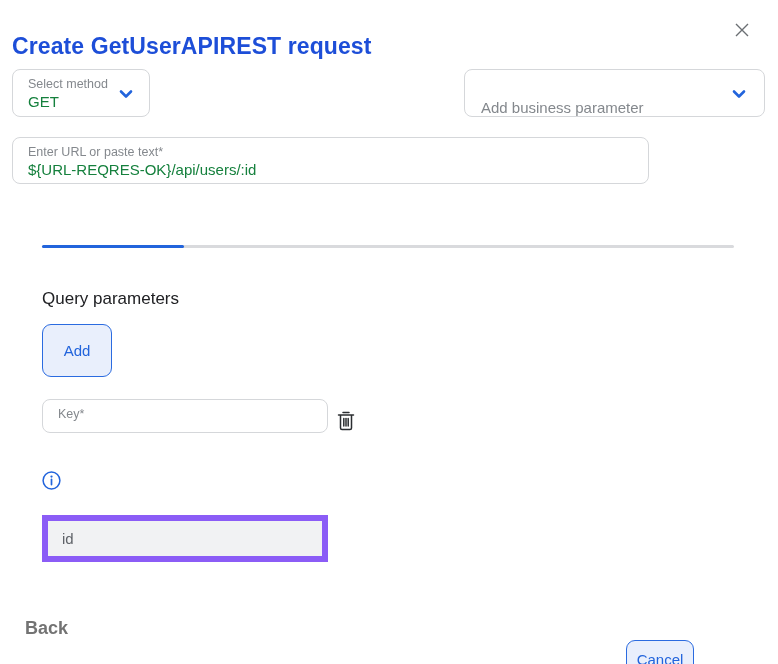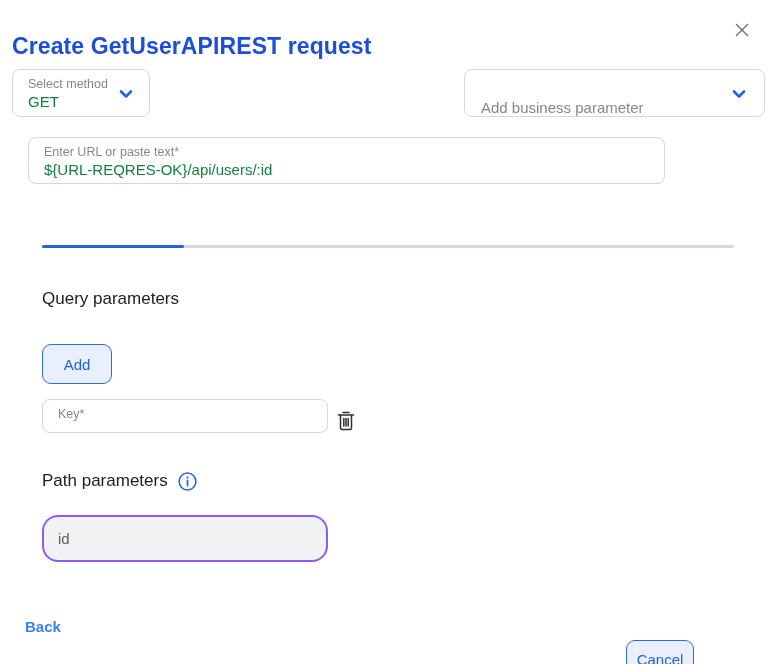--- a/index.html
+++ b/index.html
@@ -13,43 +13,43 @@
   .field-label { position:absolute; left:15px; top:7px; font-size:12.5px; color:#84888d; white-space:nowrap; }
   .field-value-input { position:absolute; left:15px; top:23px; right:40px; border:none; outline:none; font-family:"Liberation Sans", sans-serif; font-size:15px; color:#15803d; background:transparent; padding:0; }
 
   .method-box { left:12px; top:69px; width:138px; height:48px; }
   .method-chevron { position:absolute; right:14px; top:15px; }
 
   .bizparam-box { left:464px; top:69px; width:301px; height:48px; display:flex; align-items:flex-end; }
   .bizparam-placeholder { margin-left:16px; font-size:15px; color:#84888d; }
   .bizparam-chevron { position:absolute; right:16px; top:15px; }
 
-  .url-box { left:28px; top:137px; width:637px; height:47px; }
+  .url-box { left:12px; top:137px; width:637px; height:47px; }
 
   .tabs { position:absolute; left:42px; top:216px; display:flex; }
   .tab { padding:6px 30px 14px 30px; font-size:15px; color:#3c4043; cursor:pointer; white-space:nowrap; }
   .tab.active { color:#2264dc; }
   .tab-track { position:absolute; left:42px; top:245px; width:692px; height:3px; background:#d9dadd; border-radius:2px; }
   .tab-indicator { position:absolute; left:42px; top:245px; width:142px; height:3px; background:#2264dc; border-radius:2px; }
 
   .section-heading { position:absolute; font-size:17px; color:#202124; }
   .qp-heading { left:42px; top:289px; }
   .pp-heading { left:42px; top:471px; display:flex; align-items:center; gap:10px; }
 
   .btn { display:flex; align-items:center; justify-content:center; border-radius:9px; font-size:15px; cursor:pointer; font-family:"Liberation Sans", sans-serif; }
   .btn-tonal { background:#e9effc; border:1px solid #2b6be0; color:#2264dc; }
-  .add-btn { position:absolute; left:42px; top:344px; width:70px; height:40px; }
+  .add-btn { position:absolute; left:42px; top:324px; width:70px; height:53px; }
 
   .key-box { left:42px; top:399px; width:286px; height:34px; }
   .trash-btn { position:absolute; left:333px; top:410px; width:26px; height:26px; cursor:pointer; display:flex; align-items:center; justify-content:center; }
 
-  .disabled-box { position:absolute; left:42px; top:515px; width:286px; height:47px; background:#f1f2f3; border:2px solid #8b5cf6; border-radius:16px; }
+  .disabled-box { position:absolute; left:42px; top:515px; width:286px; height:47px; background:#f1f2f3; border:6px solid #8b5cf6; border-radius:0; }
   .disabled-input { width:100%; height:100%; border:none; outline:none; background:transparent; padding-left:14px; font-family:"Liberation Sans", sans-serif; font-size:15px; color:#5f6368; }
 
-  .back-link { position:absolute; left:25px; top:618px; font-size:15px; font-weight:600; color:#3b82f6; cursor:pointer; }
+  .back-link { position:absolute; left:25px; top:618px; font-size:18px; font-weight:600; color:#737373; cursor:pointer; }
   .cancel-btn { position:absolute; left:600px; top:640px; width:68px; height:39px;margin-left:26px; }
   .continue-btn { position:absolute; left:680px; top:608px; width:86px; height:40px; background:#2361dd; color:#ffffff; font-weight:700; border:none; }
 </style>
 </head>
 <body>
 
 <div class="dialog">
 
   <div class="dialog-title">Create GetUserAPIREST request</div>
   <div class="close-btn">
@@ -102,21 +102,20 @@
         <path d="M3.5 6 L18.5 6" stroke-linecap="round"></path>
         <path d="M5.5 6 L5.5 19 Q5.5 20.5 7 20.5 L15 20.5 Q16.5 20.5 16.5 19 L16.5 6"></path>
         <path d="M8.8 9.5 L8.8 17" stroke-linecap="round"></path>
         <path d="M11 9.5 L11 17" stroke-linecap="round"></path>
         <path d="M13.2 9.5 L13.2 17" stroke-linecap="round"></path>
       </svg>
     </span>
   </div>
 
   <div class="section-heading pp-heading">
-    <span>Path parameters</span>
     <span style="display:flex;align-items:center;cursor:pointer;">
       <svg width="19" height="19" viewBox="0 0 19 19" fill="none">
         <circle cx="9.5" cy="9.5" r="8.4" stroke="#2264dc" stroke-width="1.5"></circle>
         <circle cx="9.5" cy="5.6" r="1.15" fill="#2264dc"></circle>
         <path d="M9.5 8.4 L9.5 13.6" stroke="#2264dc" stroke-width="1.7" stroke-linecap="round"></path>
       </svg>
     </span>
   </div>
 
   <div class="disabled-box">

